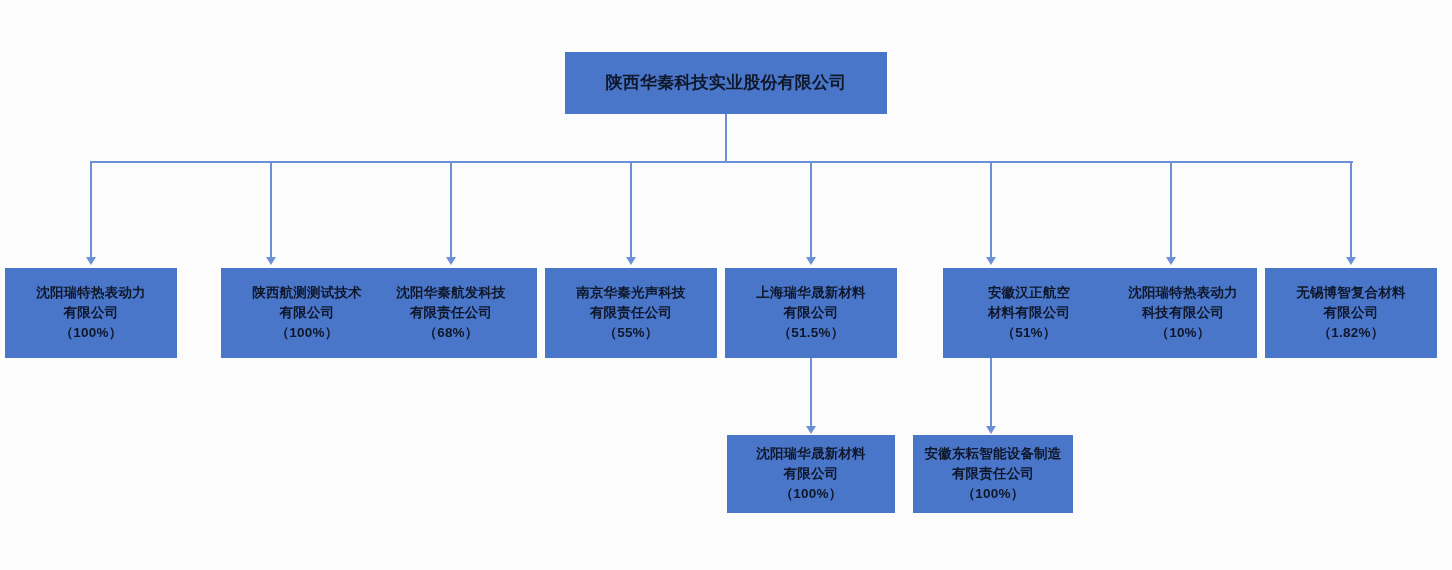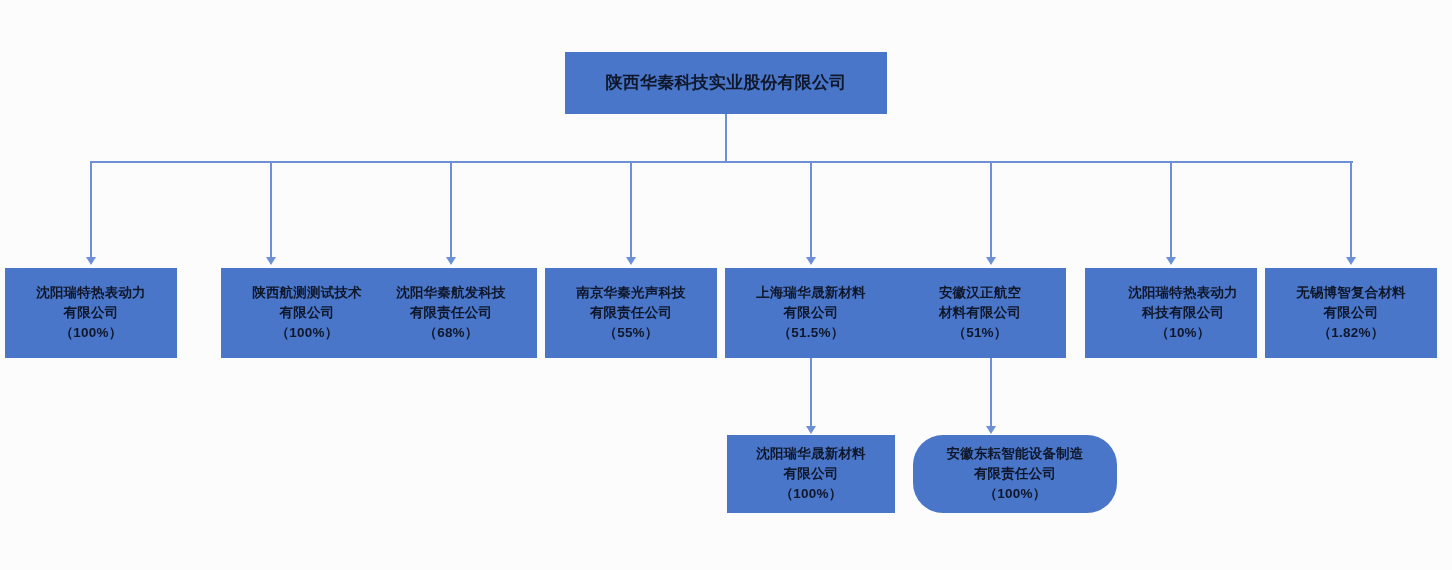--- a/index.html
+++ b/index.html
@@ -134,21 +134,21 @@
     <span class="line">有限责任公司</span>
     <span class="line">（55%）</span>
   </div>
 
   <div class="node child-node" style="left:725px;">
     <span class="line">上海瑞华晟新材料</span>
     <span class="line">有限公司</span>
     <span class="line">（51.5%）</span>
   </div>
 
-  <div class="node child-node" style="left:894px;">
+  <div class="node child-node" style="left:943px;">
     <span class="line">安徽汉正航空</span>
     <span class="line">材料有限公司</span>
     <span class="line">（51%）</span>
   </div>
 
   <div class="node child-node" style="left:1085px;padding-left:30px;">
     <span class="line">沈阳瑞特热表动力</span>
     <span class="line">科技有限公司</span>
     <span class="line">（10%）</span>
   </div>
@@ -164,19 +164,19 @@
 
   <div class="conn conn-v" style="left:990px; top:358px; height:70px;"></div>
   <div class="arrow" style="left:986px; top:426px;"></div>
 
   <div class="node grand-node" style="left:727px; width:168px;">
     <span class="line">沈阳瑞华晟新材料</span>
     <span class="line">有限公司</span>
     <span class="line">（100%）</span>
   </div>
 
-  <div class="node grand-node" style="left:913px; width:204px;border-radius:30px;">
+  <div class="node grand-node" style="left:913px; width:160px;">
     <span class="line">安徽东耘智能设备制造</span>
     <span class="line">有限责任公司</span>
     <span class="line">（100%）</span>
   </div>
 
 </div>
 
 </body></html>

